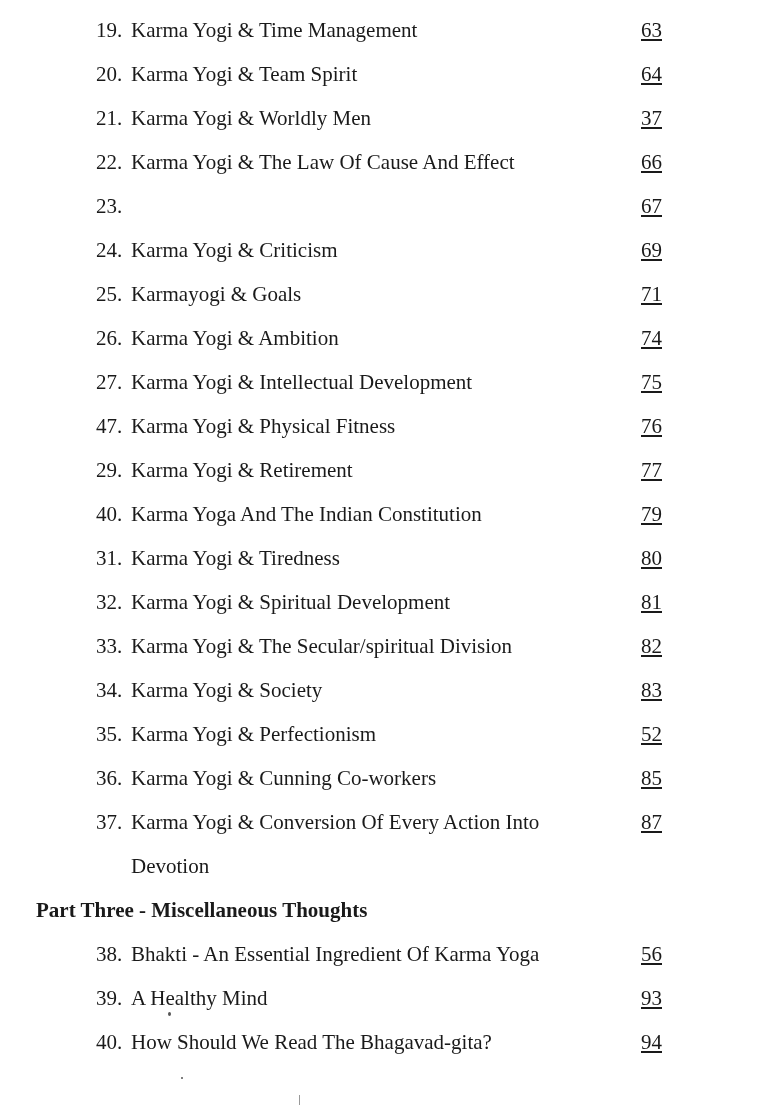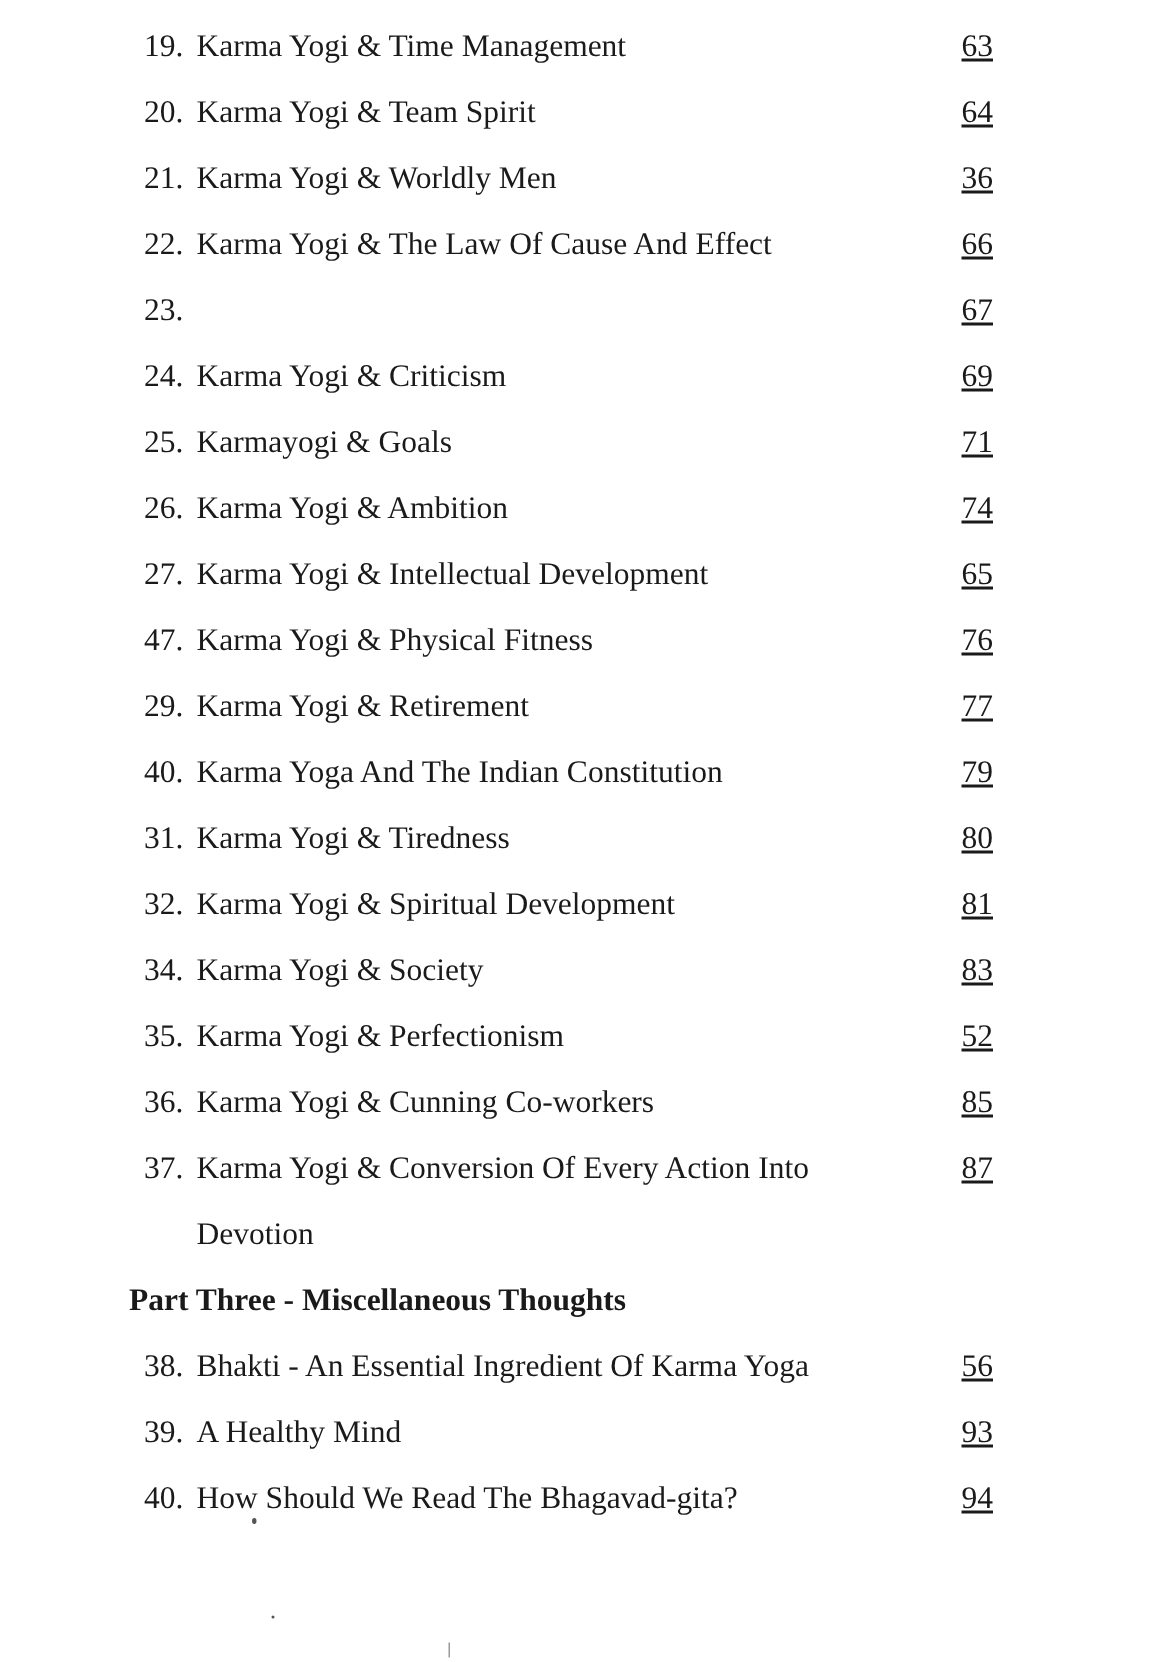--- a/index.html
+++ b/index.html
@@ -13,21 +13,21 @@
   .row {
     position: relative; height: 44px; font-size: 21px; line-height: 44px;
   }
   .num { position: absolute; left: 96px; top: 0; }
   .title { position: absolute; left: 131px; top: 0; white-space: nowrap; }
   .page-no { position: absolute; right: 118px; top: 0; text-align: right; text-decoration: underline; }
   .cont { position: relative; height: 44px; font-size: 21px; line-height: 44px; }
   .cont .title { left: 131px; }
   .heading {
     position: relative; height: 44px; line-height: 44px;
-    font-size: 21px; font-weight: bold; padding-left: 86px;
+    font-size: 21px; font-weight: bold; padding-left: 36px;
   }
   .speck { position: absolute; background: #555; border-radius: 50%; }
 </style>
 </head>
 <body>
 
 <div class="page">
   <div class="toc">
 
     <div class="row">
@@ -36,21 +36,21 @@
       <span class="page-no">63</span>
     </div>
     <div class="row">
       <span class="num">20.</span>
       <span class="title">Karma Yogi &amp; Team Spirit</span>
       <span class="page-no">64</span>
     </div>
     <div class="row">
       <span class="num">21.</span>
       <span class="title">Karma Yogi &amp; Worldly Men</span>
-      <span class="page-no">36</span>
+      <span class="page-no">37</span>
     </div>
     <div class="row">
       <span class="num">22.</span>
       <span class="title">Karma Yogi &amp; The Law Of Cause And Effect</span>
       <span class="page-no">66</span>
     </div>
     <div class="row">
       <span class="num">23.</span>
       <span class="page-no">67</span>
     </div>
@@ -65,21 +65,21 @@
       <span class="page-no">71</span>
     </div>
     <div class="row">
       <span class="num">26.</span>
       <span class="title">Karma Yogi &amp; Ambition</span>
       <span class="page-no">74</span>
     </div>
     <div class="row">
       <span class="num">27.</span>
       <span class="title">Karma Yogi &amp; Intellectual Development</span>
-      <span class="page-no">65</span>
+      <span class="page-no">75</span>
     </div>
     <div class="row">
       <span class="num">47.</span>
       <span class="title">Karma Yogi &amp; Physical Fitness</span>
       <span class="page-no">76</span>
     </div>
     <div class="row">
       <span class="num">29.</span>
       <span class="title">Karma Yogi &amp; Retirement</span>
       <span class="page-no">77</span>
@@ -91,20 +91,25 @@
     </div>
     <div class="row">
       <span class="num">31.</span>
       <span class="title">Karma Yogi &amp; Tiredness</span>
       <span class="page-no">80</span>
     </div>
     <div class="row">
       <span class="num">32.</span>
       <span class="title">Karma Yogi &amp; Spiritual Development</span>
       <span class="page-no">81</span>
+    </div>
+    <div class="row">
+      <span class="num">33.</span>
+      <span class="title">Karma Yogi &amp; The Secular/spiritual Division</span>
+      <span class="page-no">82</span>
     </div>
     <div class="row">
       <span class="num">34.</span>
       <span class="title">Karma Yogi &amp; Society</span>
       <span class="page-no">83</span>
     </div>
     <div class="row">
       <span class="num">35.</span>
       <span class="title">Karma Yogi &amp; Perfectionism</span>
       <span class="page-no">52</span>

